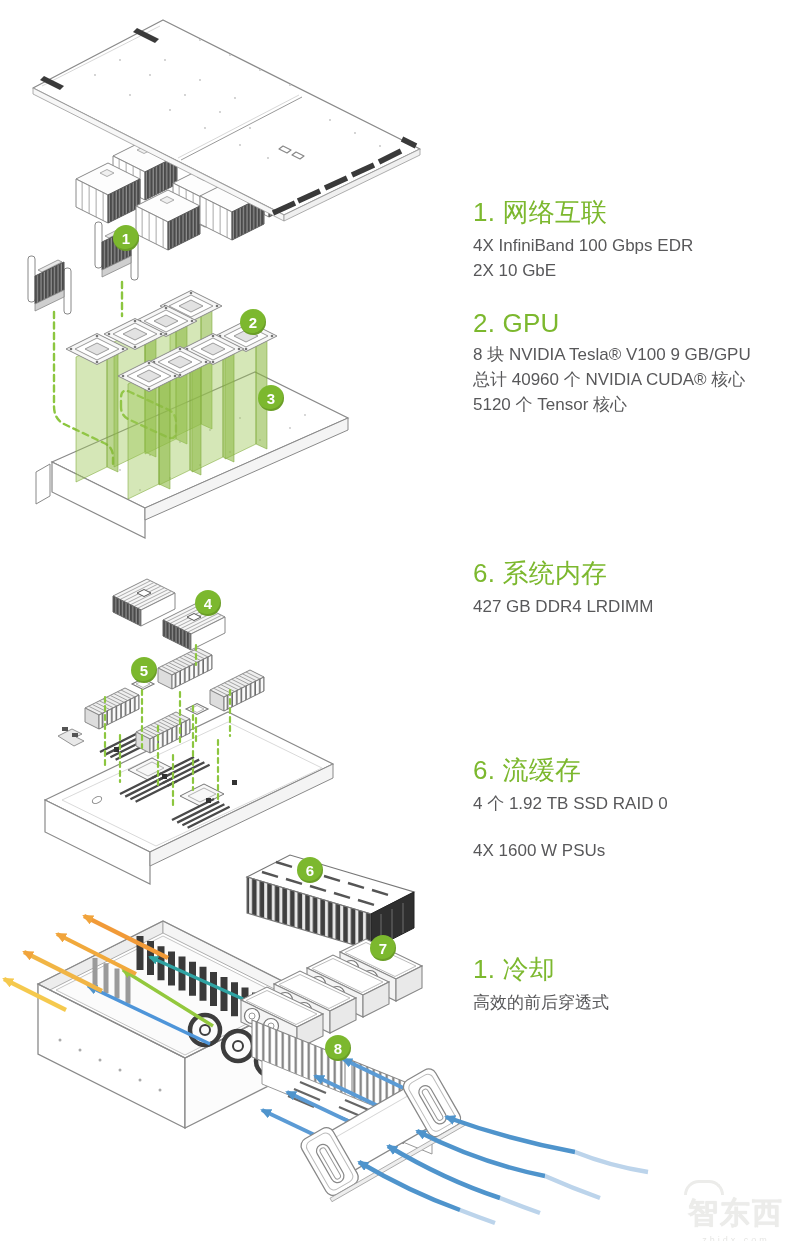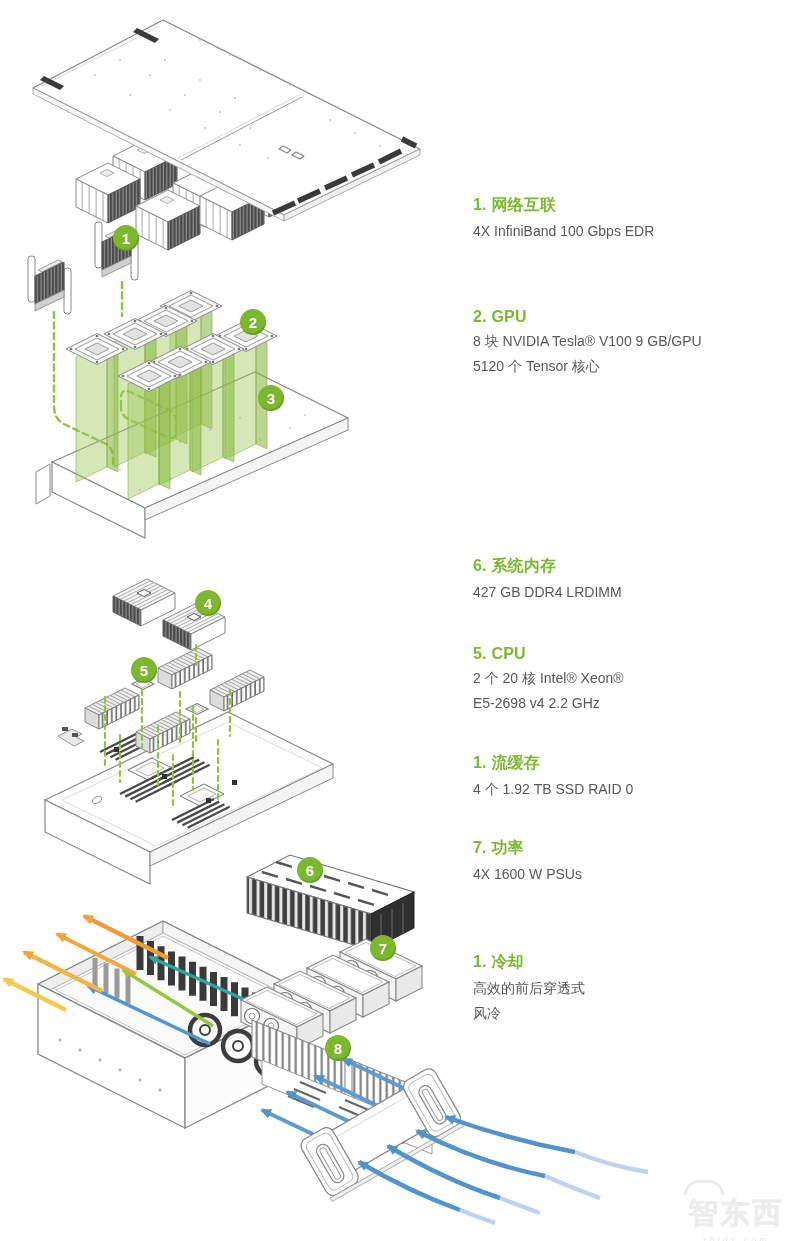--- a/index.html
+++ b/index.html
@@ -1,21 +1,21 @@
 <!DOCTYPE html>
 <html><head>
 <meta charset="utf-8">
 <style>
   html,body{margin:0;padding:0;background:#ffffff;}
   #page{position:relative;width:800px;height:1241px;background:#fff;overflow:hidden;
         font-family:"Liberation Sans","DejaVu Sans",sans-serif;}
   #art{position:absolute;left:0;top:0;}
   .spec{position:absolute;left:473px;width:324px;white-space:nowrap;}
-  .spec h3{margin:0 0 3px 0;font-size:16px;font-weight:bold;color:#7CB82E;letter-spacing:.2px;}
-  .spec p{margin:0;font-size:14px;line-height:25px;color:#58585A;}
+  .spec h3{margin:0 0 3px 0;font-size:26px;font-weight:normal;color:#7CB82E;letter-spacing:.2px;}
+  .spec p{margin:0;font-size:17px;line-height:25px;color:#58585A;}
   .badge{position:absolute;width:26px;height:26px;border-radius:50%;background:#7CB82E;
          color:#fff;font-weight:bold;font-size:15px;display:flex;align-items:center;
          justify-content:center;box-shadow:inset -1px -2px 0 rgba(0,0,0,.14);}
   .wm{position:absolute;left:676px;top:1180px;width:120px;text-align:center;color:#ECECEA;}
   .wm .logo{font-size:30px;font-weight:bold;letter-spacing:2px;
             text-shadow:0 0 1px #e2e2e0;}
   .wm .dom{font-size:9px;letter-spacing:3px;color:#E6E6E4;margin-top:1px;}
   .wm .arc{width:34px;height:12px;border:3px solid #ECECEA;border-bottom:none;
            border-radius:17px 17px 0 0;margin:0 auto -2px 8px;}
 </style>
@@ -405,47 +405,42 @@
   <div class="badge" style="left:370px;top:935px">
       <span>7</span>
     </div>
   <div class="badge" style="left:325px;top:1035px">
       <span>8</span>
     </div>
 
   <div class="spec" style="top:195px">
     <h3>1. 网络互联</h3>
     <p>4X InfiniBand 100 Gbps EDR</p>
+    <p>2X 10 GbE</p>
   </div>
   <div class="spec" style="top:308px">
     <h3>2. GPU</h3>
     <p>8 块 NVIDIA Tesla® V100 9 GB/GPU</p>
+    <p>总计 40960 个 NVIDIA CUDA® 核心</p>
     <p>5120 个 Tensor 核心</p>
   </div>
   <div class="spec" style="top:556px">
     <h3>6. 系统内存</h3>
     <p>427 GB DDR4 LRDIMM</p>
   </div>
-  <div class="spec" style="top:645px">
-    <h3>5. CPU</h3>
-    <p>2 个 20 核 Intel® Xeon®</p>
-    <p>E5-2698 v4 2.2 GHz</p>
-  </div>
   <div class="spec" style="top:753px">
-    <h3>1. 流缓存</h3>
+    <h3>6. 流缓存</h3>
     <p>4 个 1.92 TB SSD RAID 0</p>
   </div>
   <div class="spec" style="top:838px">
-    <h3>7. 功率</h3>
     <p>4X 1600 W PSUs</p>
   </div>
   <div class="spec" style="top:952px">
     <h3>1. 冷却</h3>
     <p>高效的前后穿透式</p>
-    <p>风冷</p>
   </div>
 
   <div class="wm">
     <div class="arc"></div>
     <div class="logo">智东西</div>
     <div class="dom">zhidx.com</div>
   </div>
 
 </div>
 

